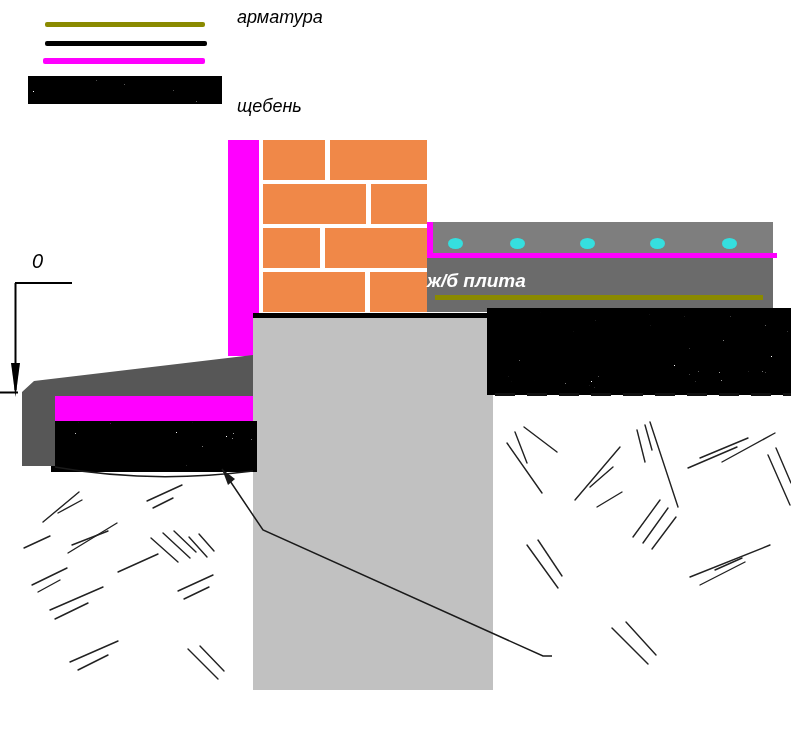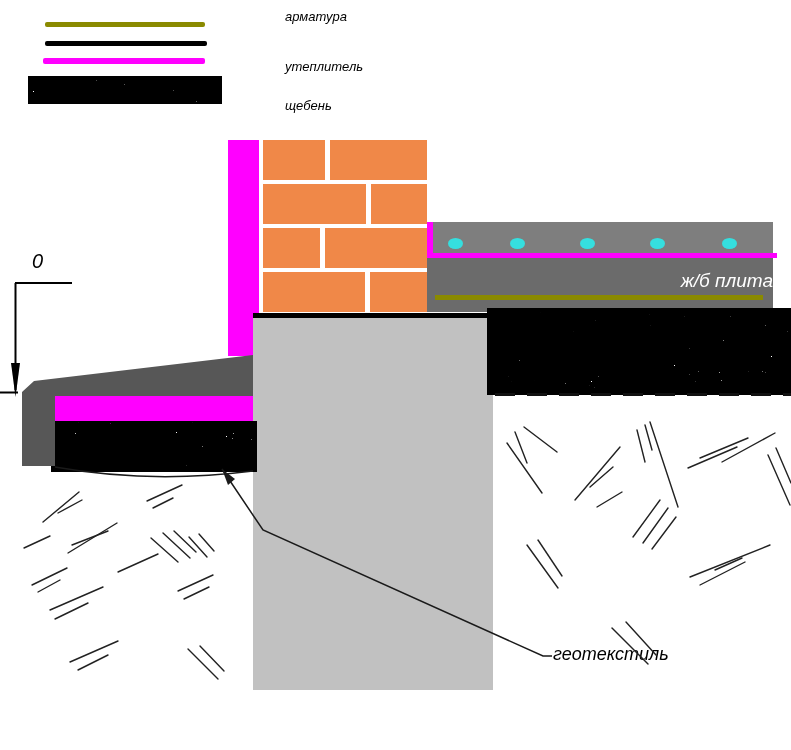--- a/index.html
+++ b/index.html
@@ -3,48 +3,47 @@
 <meta charset="utf-8">
 <style>
   html,body{margin:0;padding:0;background:#fff;}
   .canvas{
     position:relative;width:791px;height:750px;background:#ffffff;overflow:hidden;
     font-family:"Liberation Sans",sans-serif;
   }
   .abs{position:absolute;}
   .lbl{font-style:italic;color:#000;white-space:nowrap;}
   
-  .legend-label{font-size:13px;line-height:22px;margin-left:48px;}
+  .legend-label{font-size:18px;line-height:22px;}
   .swatch-line{position:absolute;height:5px;border-radius:2px;}
   
   .wall{position:absolute;left:263px;top:140px;width:164px;height:178px;background:#fff;}
   .brick-row{display:flex;gap:5px;margin-bottom:4px;height:40px;}
   .brick{background:#F08848;}
   
   .screed{background:#7E7E7E;}
   .rcslab{background:#6B6B6B;}
   .found{background:#C1C1C1;}
   .magenta{background:#FF00FF;}
   .olive{background:#8A8A00;}
   .blackline{background:#000;}
   .dot{position:absolute;width:15px;height:11px;border-radius:50%;background:#35DFDF;}
-  .slab-label{font-size:19px;font-weight:normal;color:#fff;text-align:right;font-style:italic;}
+  .slab-label{font-size:19px;font-weight:bold;color:#fff;text-align:left;font-style:italic;}
   svg.overlay{position:absolute;left:0;top:0;}
 </style>
 </head>
 <body>
 
 <div class="canvas">
 
   <div class="abs swatch-line olive" style="left:45px;top:22px;width:160px;"></div>
   <div class="abs swatch-line blackline" style="left:45px;top:41px;width:162px;"></div>
   <div class="abs swatch-line magenta" style="left:43px;top:58px;width:162px;height:6px;"></div>
 
   <div class="abs lbl legend-label" style="left:237px;top:6px;">арматура</div>
-  <div class="abs lbl legend-label" style="left:237px;top:56px;">утеплитель</div>
   <div class="abs lbl legend-label" style="left:237px;top:95px;">щебень</div>
 
   <div class="abs magenta" style="left:228px;top:140px;width:31px;height:216px;"></div>
 
   <div class="wall">
     <div class="brick-row">
         <div class="brick" style="width:62px;"></div>
         <div class="brick" style="flex:1;"></div>
       </div>
     <div class="brick-row">
@@ -72,21 +71,20 @@
   <div class="dot" style="left:650px;top:238px;"></div>
   <div class="dot" style="left:722px;top:238px;"></div>
   <div class="abs magenta" style="left:427px;top:253px;width:350px;height:5px;"></div>
   <div class="abs rcslab" style="left:427px;top:258px;width:346px;height:54px;"></div>
   <div class="abs slab-label" style="left:427px;top:270px;width:346px;">ж/б плита</div>
   <div class="abs olive" style="left:435px;top:295px;width:328px;height:5px;"></div>
 
   <div class="abs magenta" style="left:55px;top:396px;width:198px;height:28px;"></div>
 
   <div class="abs lbl" style="left:32px;top:250px;font-size:20px;">0</div>
-  <div class="abs lbl" style="left:553px;top:644px;font-size:18px;">геотекстиль</div>
 
   <svg class="overlay" width="791" height="750" viewBox="0 0 791 750">
     <defs>
       <filter id="speck" x="-2%" y="-5%" width="104%" height="110%">
         <feTurbulence type="fractalNoise" baseFrequency="0.8" numOctaves="2" seed="7" stitchTiles="stitch" result="n"></feTurbulence>
         <feColorMatrix in="n" type="matrix" values="0 0 0 0 0  0 0 0 0 0  0 0 0 0 0  9 9 9 -11 0"></feColorMatrix>
       </filter>
     </defs>
 
     <rect x="493" y="312" width="284" height="30" fill="#7E7E7E"></rect>

